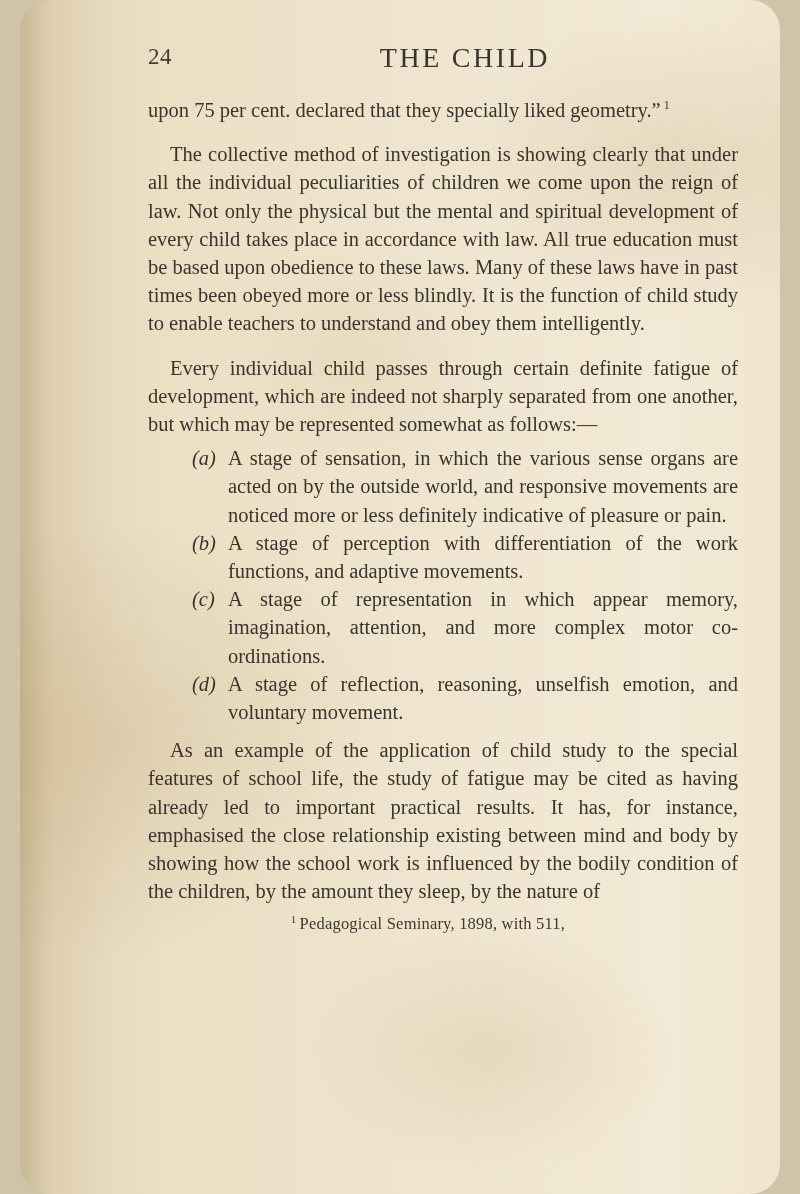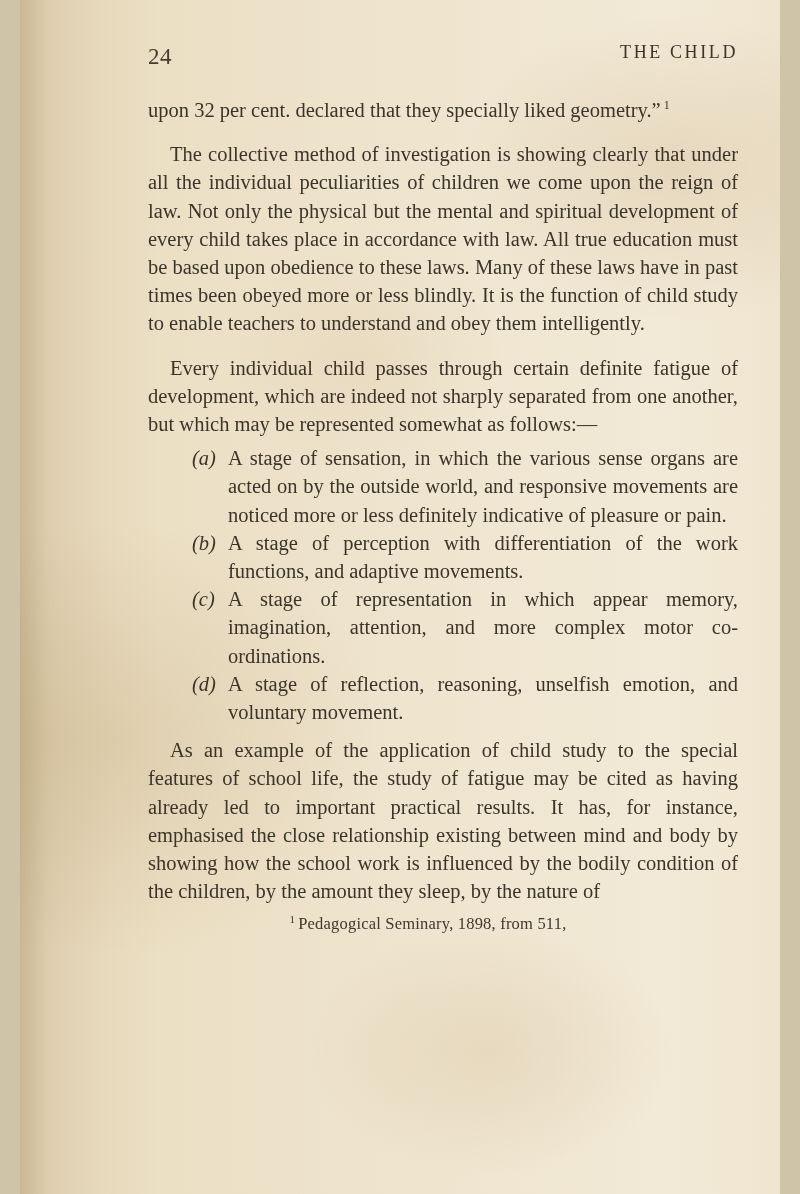--- a/index.html
+++ b/index.html
@@ -20,20 +20,21 @@
       linear-gradient(to right,
         #d8c8a4 0px,
         #e4d5b6 36px,
         #ebdfc4 140px,
         #efe5cf 420px,
         #f2e9d6 640px,
         #f1e7d2 760px,
         #ece0c6 800px);
     font-family: "Liberation Serif", "DejaVu Serif", serif;
     color: #3a332b;
+    border-radius: 30px;
     -webkit-font-smoothing: antialiased;
   }
 
   
   .page::before {
     content: "";
     position: absolute;
     inset: 0;
     pointer-events: none;
     background:
@@ -77,22 +78,22 @@
     top: 0;
     font-size: 23px;
     letter-spacing: 0.5px;
     color: #453d33;
   }
   .head-title {
     position: absolute;
     left: 0;
     right: 0;
     top: -2px;
-    text-align: right;
-    font-size: 18px;
+    text-align: center;
+    font-size: 28px;
     letter-spacing: 2.6px;
     color: #3b342b;
     padding-left: 44px;
   }
 
   
   p.para {
     margin: 0;
     font-size: 20.5px;
     line-height: 28.2px;
@@ -164,21 +165,21 @@
 <div class="page">
 
   <div class="content">
 
     <div class="running-head">
       <span class="folio">24</span>
       <span class="head-title">THE CHILD</span>
     </div>
 
     <p class="para cont">
-      <span>upon 32 per cent. declared that they specially liked geometry.”</span><sup class="fn-ref">1</sup>
+      <span>upon 75 per cent. declared that they specially liked geometry.”</span><sup class="fn-ref">1</sup>
     </p>
 
     <p class="para indent">The collective method of investigation is showing clearly that under all the individual peculiarities of children we come upon the reign of law.  Not only the physical but the mental and spiritual development of every child takes place in accordance with law.  All true education must be based upon obedience to these laws.  Many of these laws have in past times been obeyed more or less blindly.  It is the function of child study to enable teachers to understand and obey them intelligently.</p>
 
     <p class="para indent">Every individual child passes through certain definite fatigue of development, which are indeed not sharply separated from one another, but which may be represented somewhat as follows:—</p>
 
     <ol class="stage-list">
       <li>
         <span class="marker">(a)</span>
         <span>A stage of sensation, in which the various sense organs are acted on by the outside world, and responsive movements are noticed more or less definitely indicative of pleasure or pain.</span>
@@ -195,17 +196,17 @@
         <span class="marker">(d)</span>
         <span>A stage of reflection, reasoning, unselfish emotion, and voluntary movement.</span>
       </li>
     </ol>
 
     <div class="spacer-para"></div>
 
     <p class="para indent">As an example of the application of child study to the special features of school life, the study of fatigue may be cited as having already led to important practical results.  It has, for instance, emphasised the close relationship existing between mind and body by showing how the school work is influenced by the bodily condition of the children, by the amount they sleep, by the nature of</p>
 
     <div class="footnote">
-      <sup>1</sup><span class="src-title">Pedagogical Seminary</span><span>, 1898, from 511,</span>
+      <sup>1</sup><span class="src-title">Pedagogical Seminary</span><span>, 1898, with 511,</span>
     </div>
 
   </div>
 </div>
 
 </body></html>

